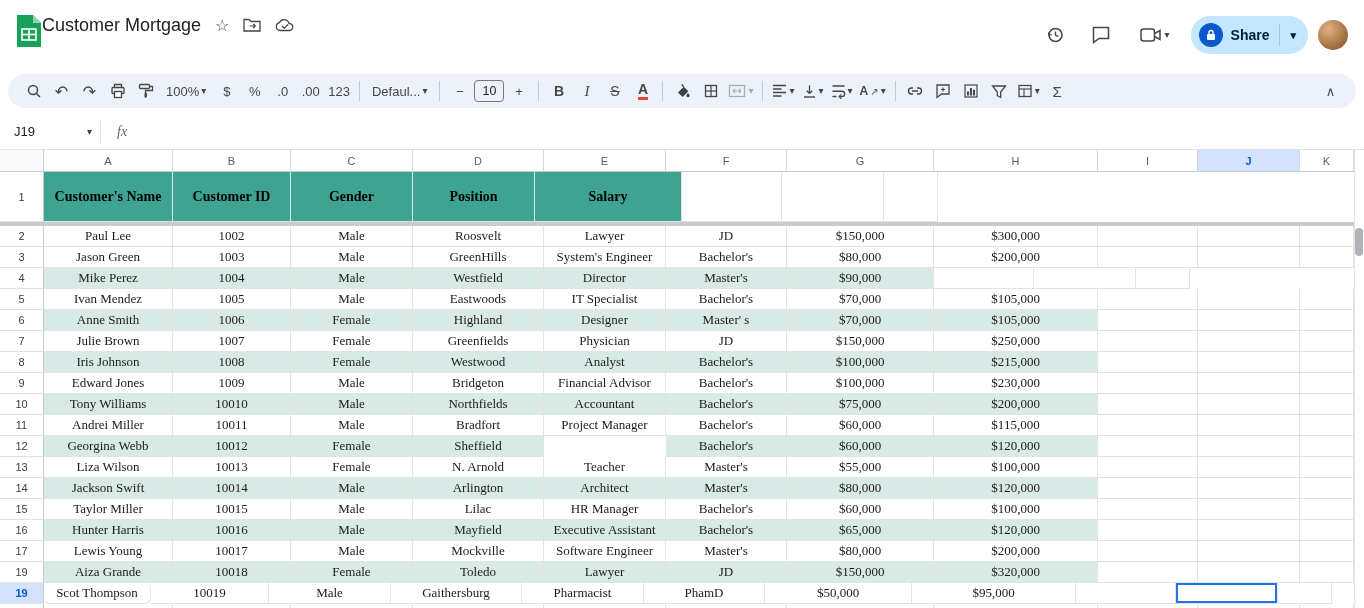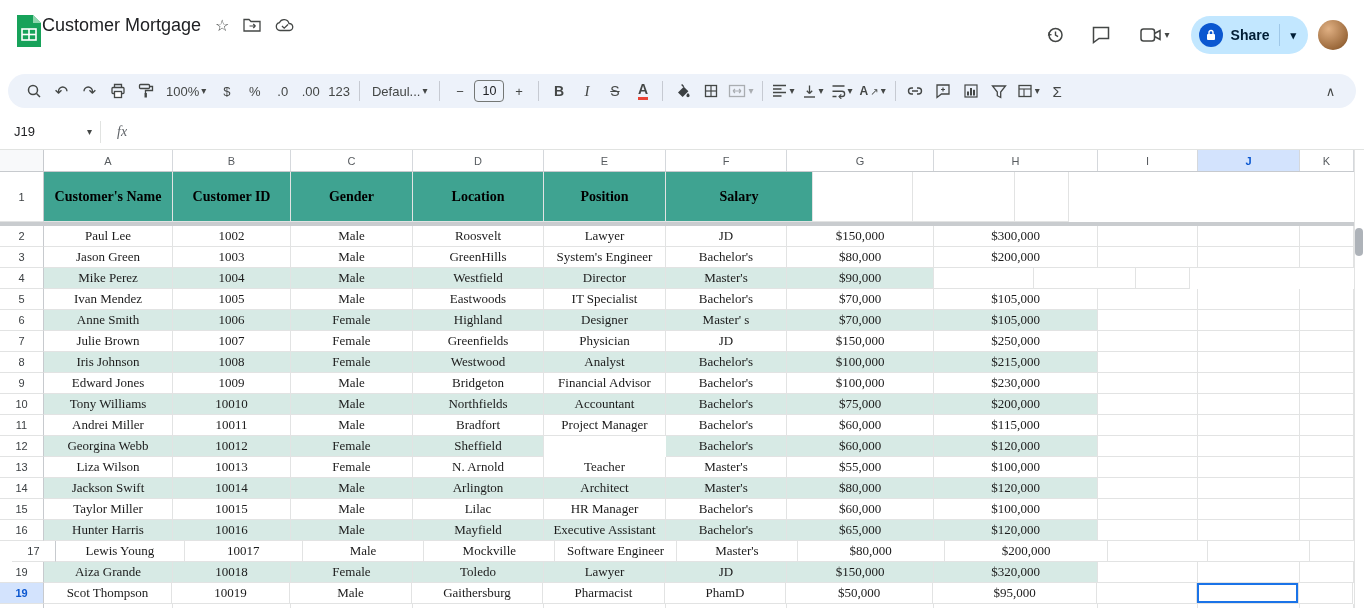--- a/index.html
+++ b/index.html
@@ -294,21 +294,20 @@
       <div class="ch" style="width: 100px;">I</div>
       <div class="ch sel" style="width: 102px;">J</div>
       <div class="ch" style="width: 54px;">K</div>
     </div>
   <div>
       <div class="row" style="height: 50px;">
         <div class="rn">1</div>
         <div class="cell hcell" style="width: 129px;">Customer's Name</div>
         <div class="cell hcell" style="width: 118px;">Customer ID</div>
         <div class="cell hcell" style="width: 122px;">Gender</div>
-        <div class="cell hcell" style="width: 131px;">Location</div>
         <div class="cell hcell" style="width: 122px;">Position</div>
         <div class="cell hcell" style="width: 147px;">Salary</div>
         <div class="cell" style="width: 100px;"></div>
         <div class="cell" style="width: 102px;"></div>
         <div class="cell" style="width: 54px;"></div>
       </div>
       <div class="frozen-div"></div>
       <div class="row" style="height: 21px;">
         <div class="rn">2</div>
         <div class="cell" style="width: 129px;">Paul Lee</div>
@@ -511,21 +510,21 @@
         <div class="cell band" style="width: 122px;">Male</div>
         <div class="cell band" style="width: 131px;">Mayfield</div>
         <div class="cell band" style="width: 122px;">Executive Assistant</div>
         <div class="cell band" style="width: 121px;">Bachelor's</div>
         <div class="cell band" style="width: 147px;">$65,000</div>
         <div class="cell band" style="width: 164px;">$120,000</div>
         <div class="cell" style="width: 100px;"></div>
         <div class="cell" style="width: 102px;"></div>
         <div class="cell" style="width: 54px;"></div>
       </div>
-      <div class="row" style="height: 21px; padding-left: 12px;">
+      <div class="row" style="height: 21px;">
         <div class="rn">17</div>
         <div class="cell" style="width: 129px;">Lewis Young</div>
         <div class="cell" style="width: 118px;">10017</div>
         <div class="cell" style="width: 122px;">Male</div>
         <div class="cell" style="width: 131px;">Mockville</div>
         <div class="cell" style="width: 122px;">Software Engineer</div>
         <div class="cell" style="width: 121px;">Master's</div>
         <div class="cell" style="width: 147px;">$80,000</div>
         <div class="cell" style="width: 164px;">$200,000</div>
         <div class="cell" style="width: 100px;"></div>
@@ -541,21 +540,21 @@
         <div class="cell band" style="width: 122px;">Lawyer</div>
         <div class="cell band" style="width: 121px;">JD</div>
         <div class="cell band" style="width: 147px;">$150,000</div>
         <div class="cell band" style="width: 164px;">$320,000</div>
         <div class="cell" style="width: 100px;"></div>
         <div class="cell" style="width: 102px;"></div>
         <div class="cell" style="width: 54px;"></div>
       </div>
       <div class="row" style="height: 21px;">
         <div class="rn sel">19</div>
-        <div class="cell" style="width: 128px;">Scot Thompson</div>
+        <div class="cell" style="width: 107px; border-radius: 6px;">Scot Thompson</div>
         <div class="cell" style="width: 118px;">10019</div>
         <div class="cell" style="width: 122px;">Male</div>
         <div class="cell" style="width: 131px;">Gaithersburg</div>
         <div class="cell" style="width: 122px;">Pharmacist</div>
         <div class="cell" style="width: 121px;">PhamD</div>
         <div class="cell" style="width: 147px;">$50,000</div>
         <div class="cell" style="width: 164px;">$95,000</div>
         <div class="cell" style="width: 100px;"></div>
         <div class="cell active" style="width: 102px;"></div>
         <div class="cell" style="width: 54px;"></div>

